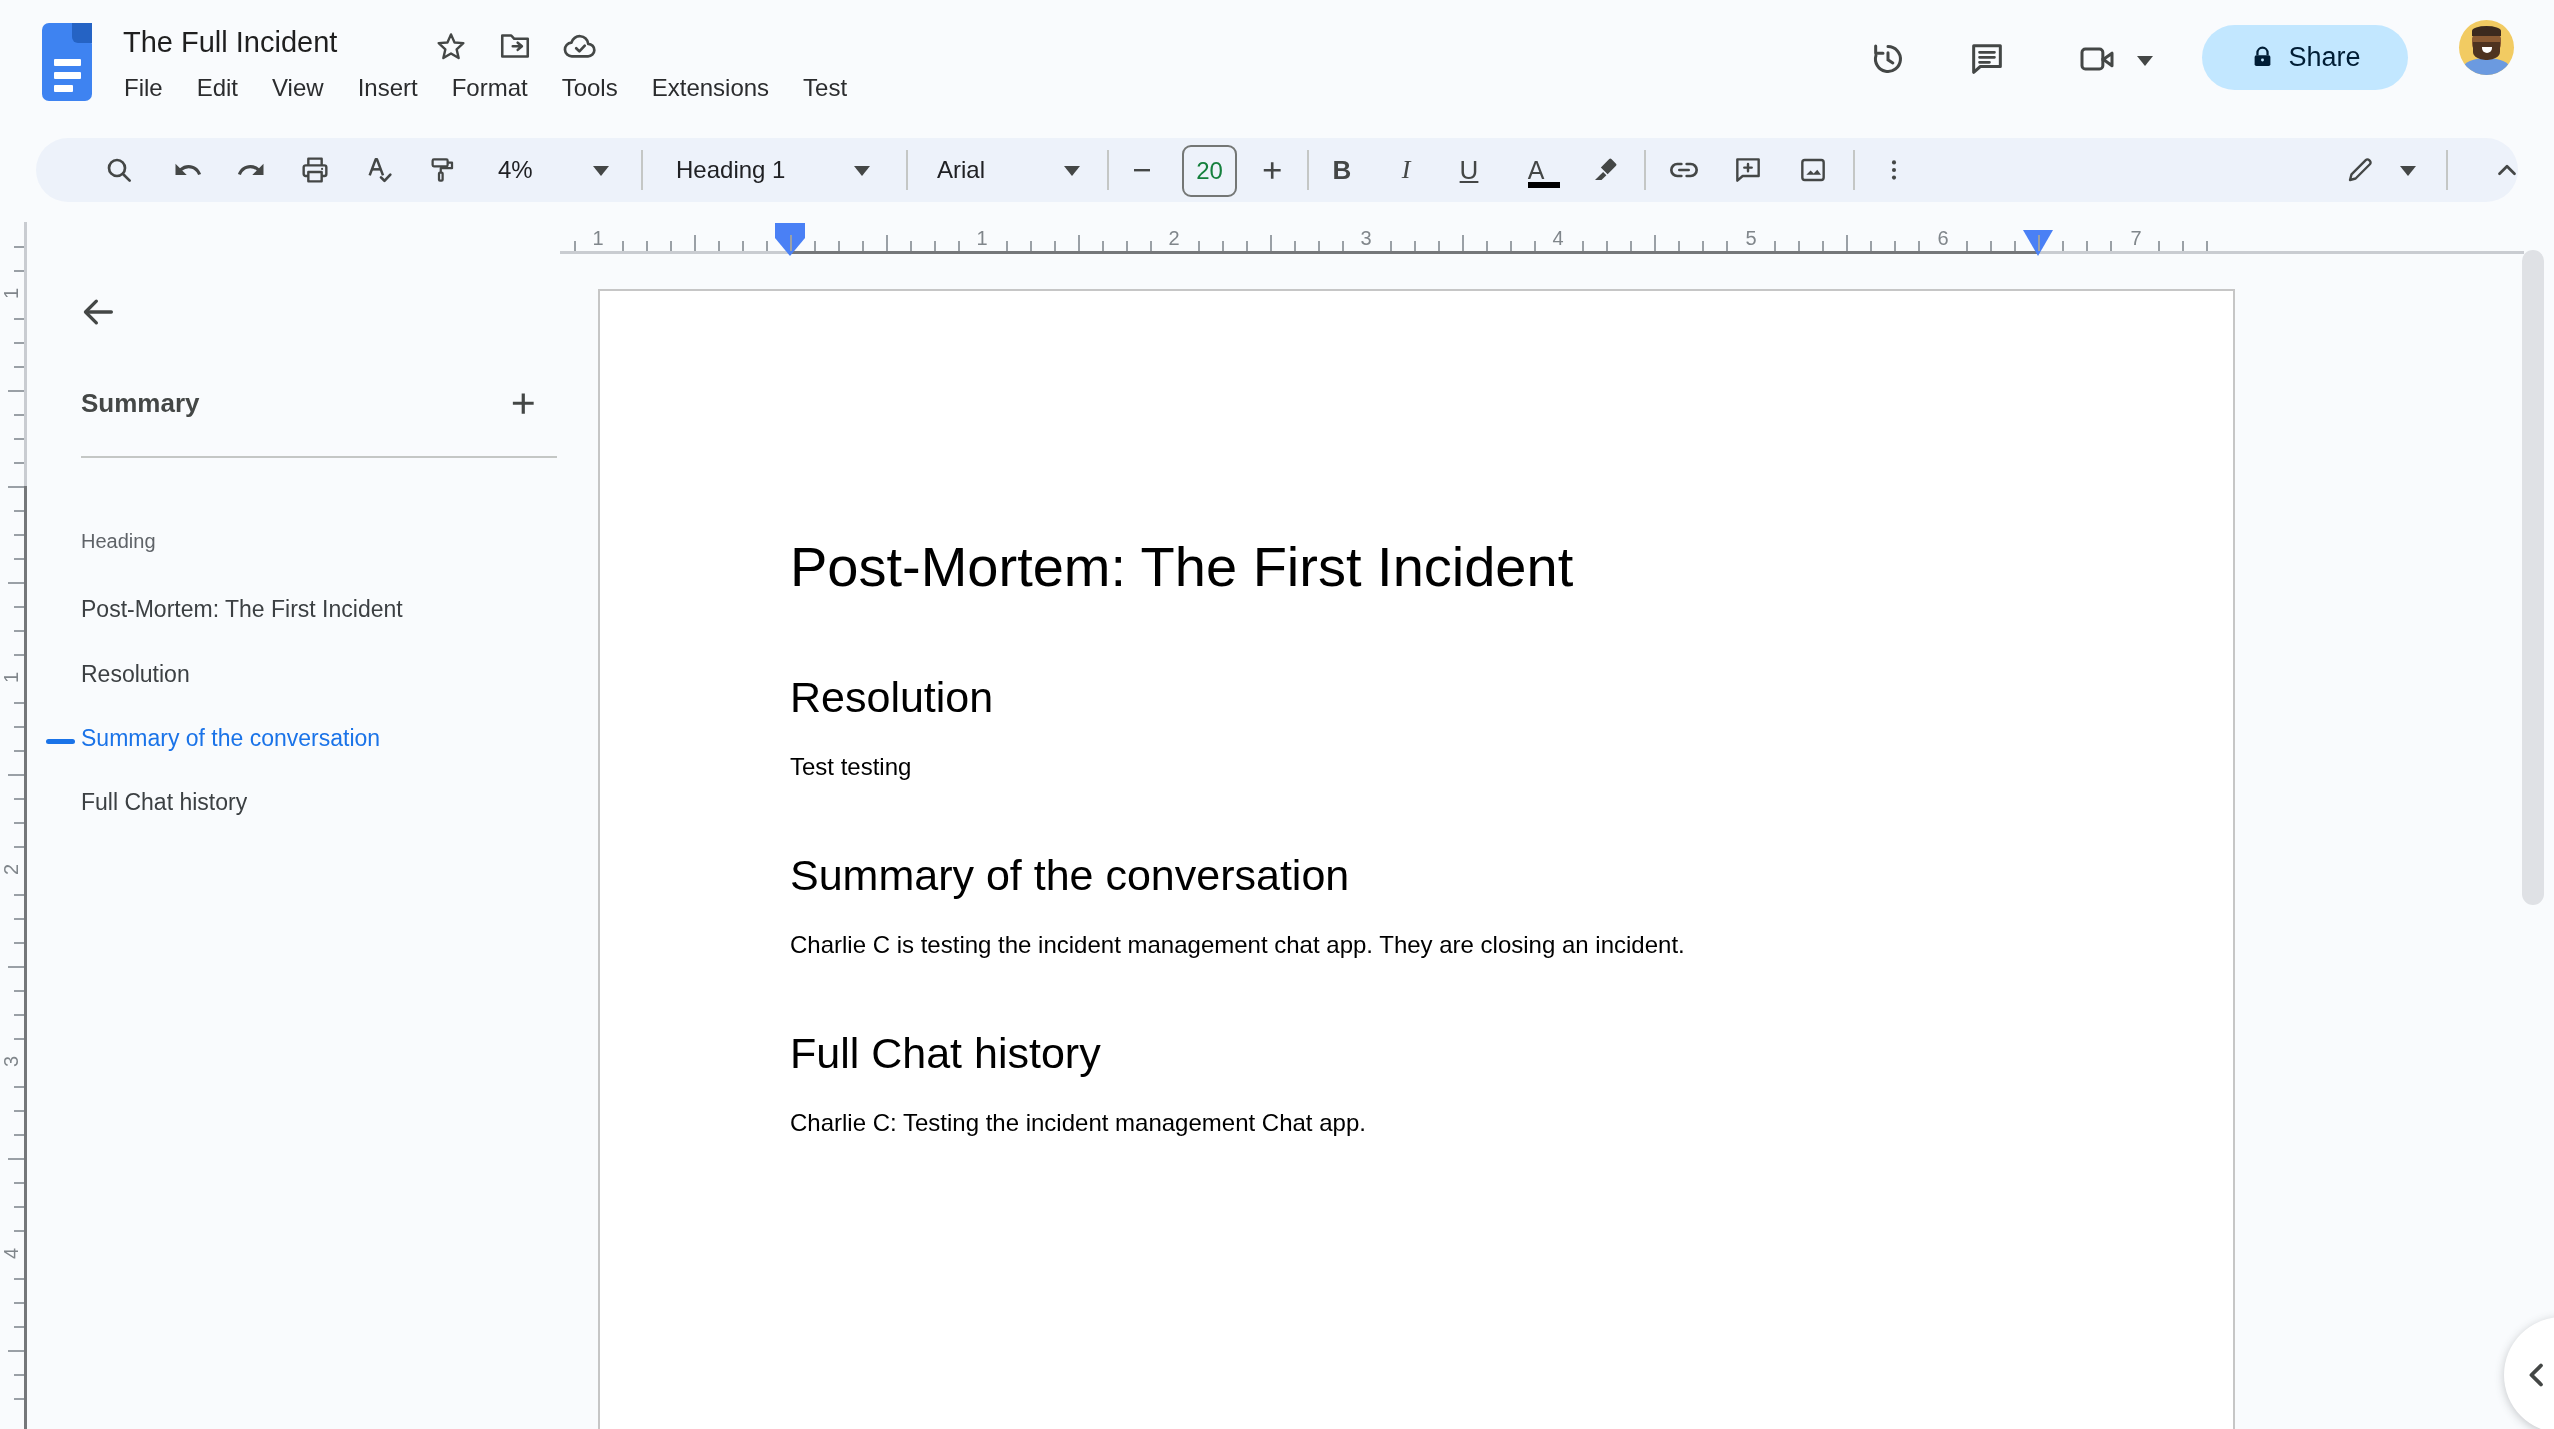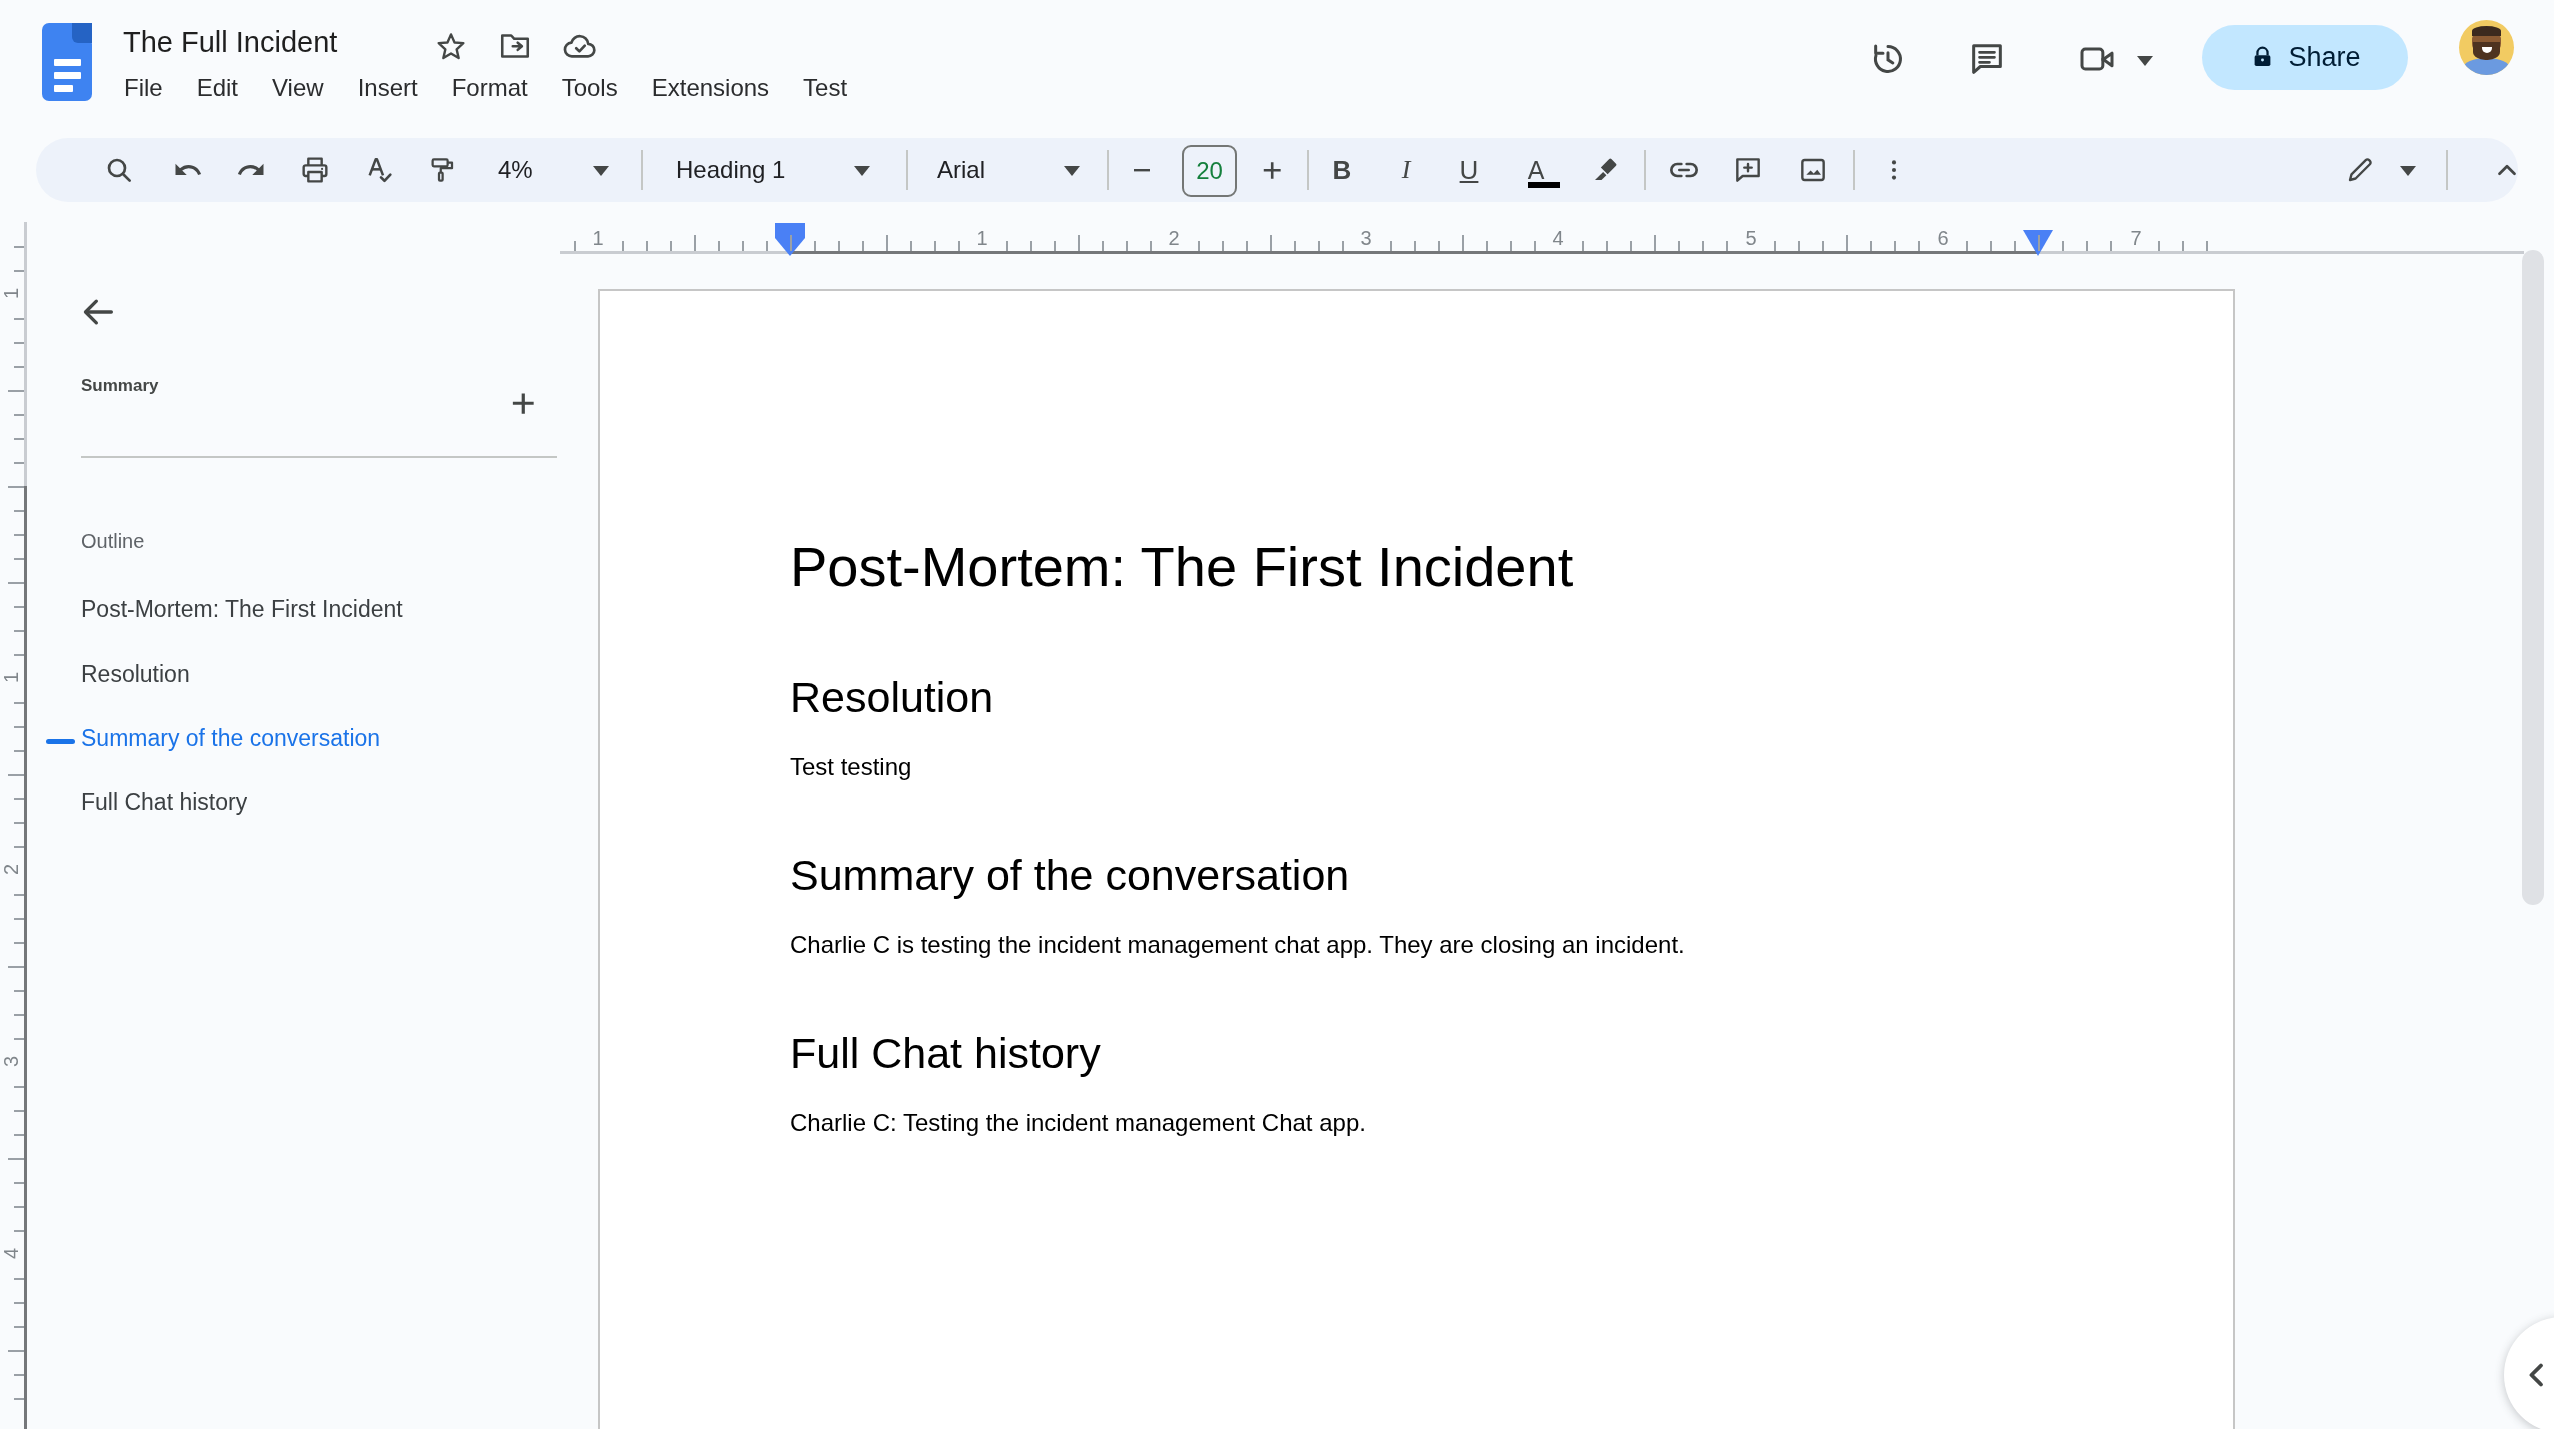--- a/index.html
+++ b/index.html
@@ -57,21 +57,21 @@
   .m-right-tr{position:absolute;left:1463px;top:8px;width:0;height:0;border-left:15px solid transparent;border-right:15px solid transparent;border-top:26px solid #4a80f5;}
   .v-ruler{position:absolute;left:0;top:222px;width:30px;height:1207px;}
   .v-base{position:absolute;left:24px;top:0;bottom:0;width:3px;background:#c9ccd1;}
   .v-base-dark{position:absolute;left:24px;top:264px;bottom:0;width:3px;background:#75777a;}
   .vtick{position:absolute;left:14px;width:10px;height:2px;background:#9aa0a6;}
   .vtick.tall{left:8px;width:16px;}
   .vnum{position:absolute;left:0;width:22px;text-align:center;transform:rotate(-90deg);font-size:20px;color:#80868b;}
 
   
   .sb-back{position:absolute;left:72px;top:286px;width:52px;height:52px;display:flex;align-items:center;justify-content:center;border-radius:50%;color:#444746;cursor:pointer;}
-  .sb-summary{position:absolute;left:81px;top:376px;font-size:17px;font-weight:600;color:#444746;}
+  .sb-summary{position:absolute;left:81px;top:388px;font-size:26px;font-weight:600;color:#444746;}
   .sb-plus{position:absolute;left:499px;top:379px;width:48px;height:48px;display:flex;align-items:center;justify-content:center;border-radius:50%;color:#444746;cursor:pointer;}
   .sb-div{position:absolute;left:81px;top:456px;width:476px;height:2px;background:#c4c7c5;}
   .sb-outline{position:absolute;left:81px;top:530px;font-size:20px;font-weight:500;color:#5f6368;}
   .ol-item{position:absolute;left:81px;font-size:23px;font-weight:500;color:#3c4043;cursor:pointer;white-space:nowrap;max-width:470px;overflow:hidden;text-overflow:ellipsis;}
   .ol-item.active{color:#1a73e8;}
   .ol-dash{position:absolute;left:46px;top:739px;width:29px;height:5px;border-radius:3px;background:#1a73e8;}
 
   
   .page{position:absolute;left:598px;top:289px;width:1633px;height:1140px;background:#fff;
         border:2px solid #c6c6c6;border-bottom:none;cursor:text;}
@@ -438,21 +438,21 @@
         <path d="M11 5.5L4.5 12l6.5 6.5"></path>
       </svg>
   </div>
   <div class="sb-summary">Summary</div>
   <div class="sb-plus">
     <svg width="32" height="32" viewBox="0 0 24 24">
         <path d="M11 4.8h2.4V11H20v2.4h-6.6V20H11v-6.6H4.4V11H11z" fill="currentColor"></path>
       </svg>
   </div>
   <div class="sb-div"></div>
-  <div class="sb-outline">Outline</div>
+  <div class="sb-outline">Heading</div>
 
   <div class="ol-item" style="top:596px;">Post-Mortem: The First Incident</div>
   <div class="ol-item" style="top:661px;">Resolution</div>
   <div class="ol-dash"></div>
   <div class="ol-item active" style="top:725px;">Summary of the conversation</div>
   <div class="ol-item" style="top:789px;">Full Chat history</div>
 
   <div class="page">
     <div class="doc-title-text">Post-Mortem: The First Incident</div>
 

